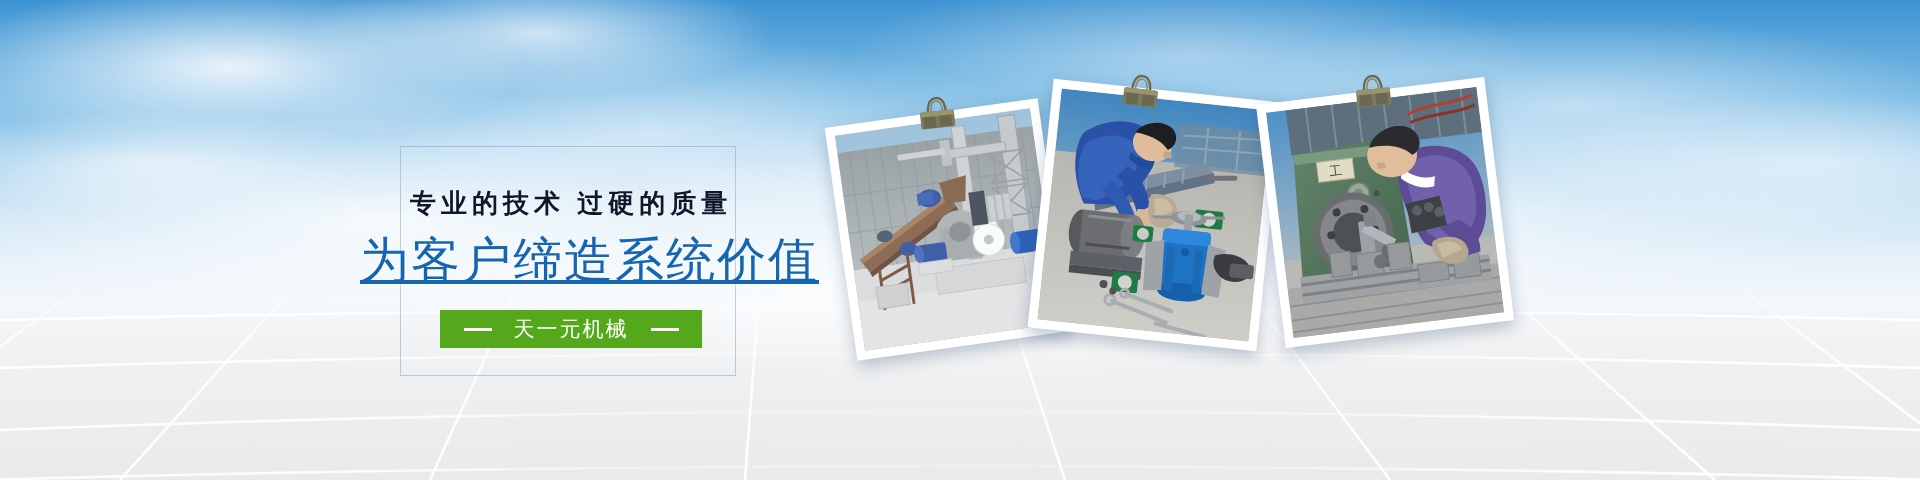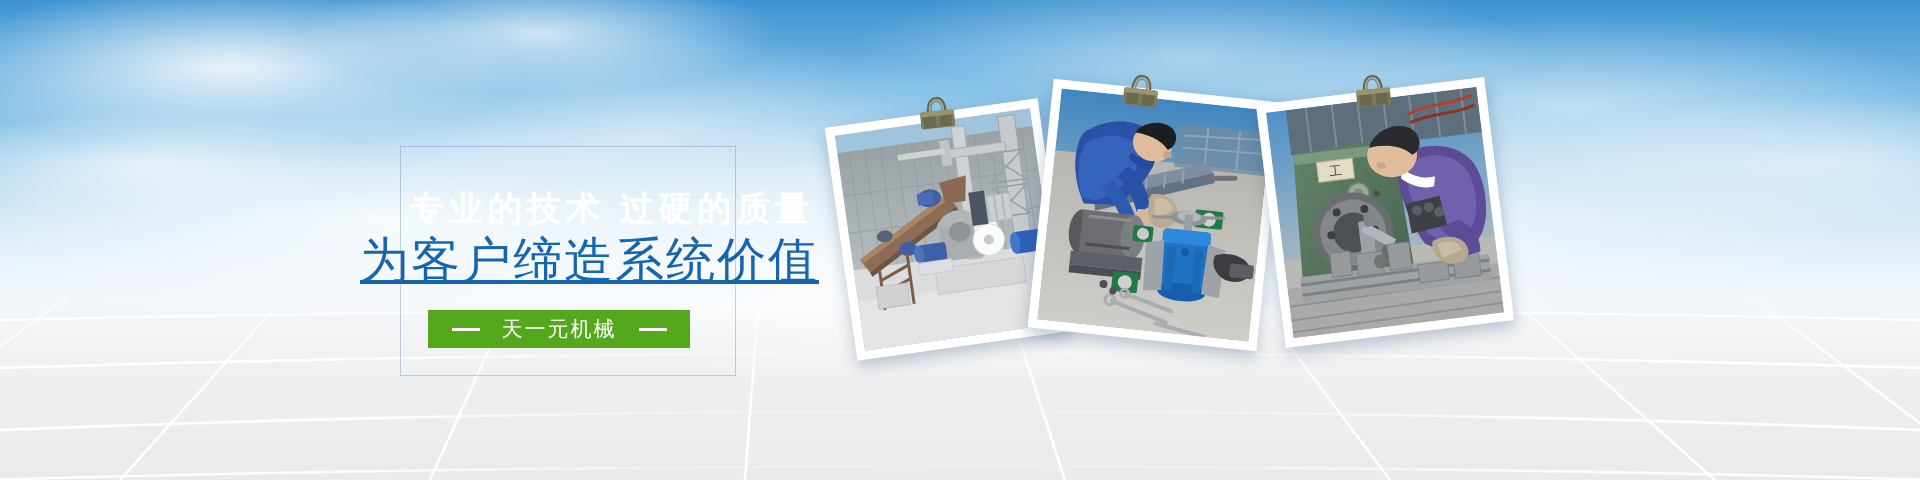--- a/index.html
+++ b/index.html
@@ -76,45 +76,45 @@
     border: 1px solid rgba(120,150,190,.45);
     box-sizing: border-box;
   }
 
   .tagline {
     position: absolute;
     left: 410px;
     top: 186px;
     width: 330px;
     text-align: left;
-    font-size: 34px;
+    font-size: 26px;
     font-weight: bold;
     letter-spacing: 5px;
-    color: #ffffff;
+    color: #0f172a;
     white-space: nowrap;
     text-shadow: 0 1px 2px rgba(255,255,255,.6);
   }
 
   .headline {
     position: absolute;
     left: 360px;
     top: 228px;
     width: 430px;
     text-align: center;
     font-size: 49px;
     color: #1565b0;
     letter-spacing: 2px;
     white-space: nowrap;
     text-shadow: 0 1px 3px rgba(255,255,255,.75);
     text-decoration: underline;
   }
 
   .cta {
     position: absolute;
-    left: 428px;
+    left: 440px;
     top: 310px;
     width: 262px;
     height: 38px;
     background: #55a81b;
     display: flex;
     align-items: center;
     justify-content: center;
     gap: 22px;
   }
   .cta .dash {

